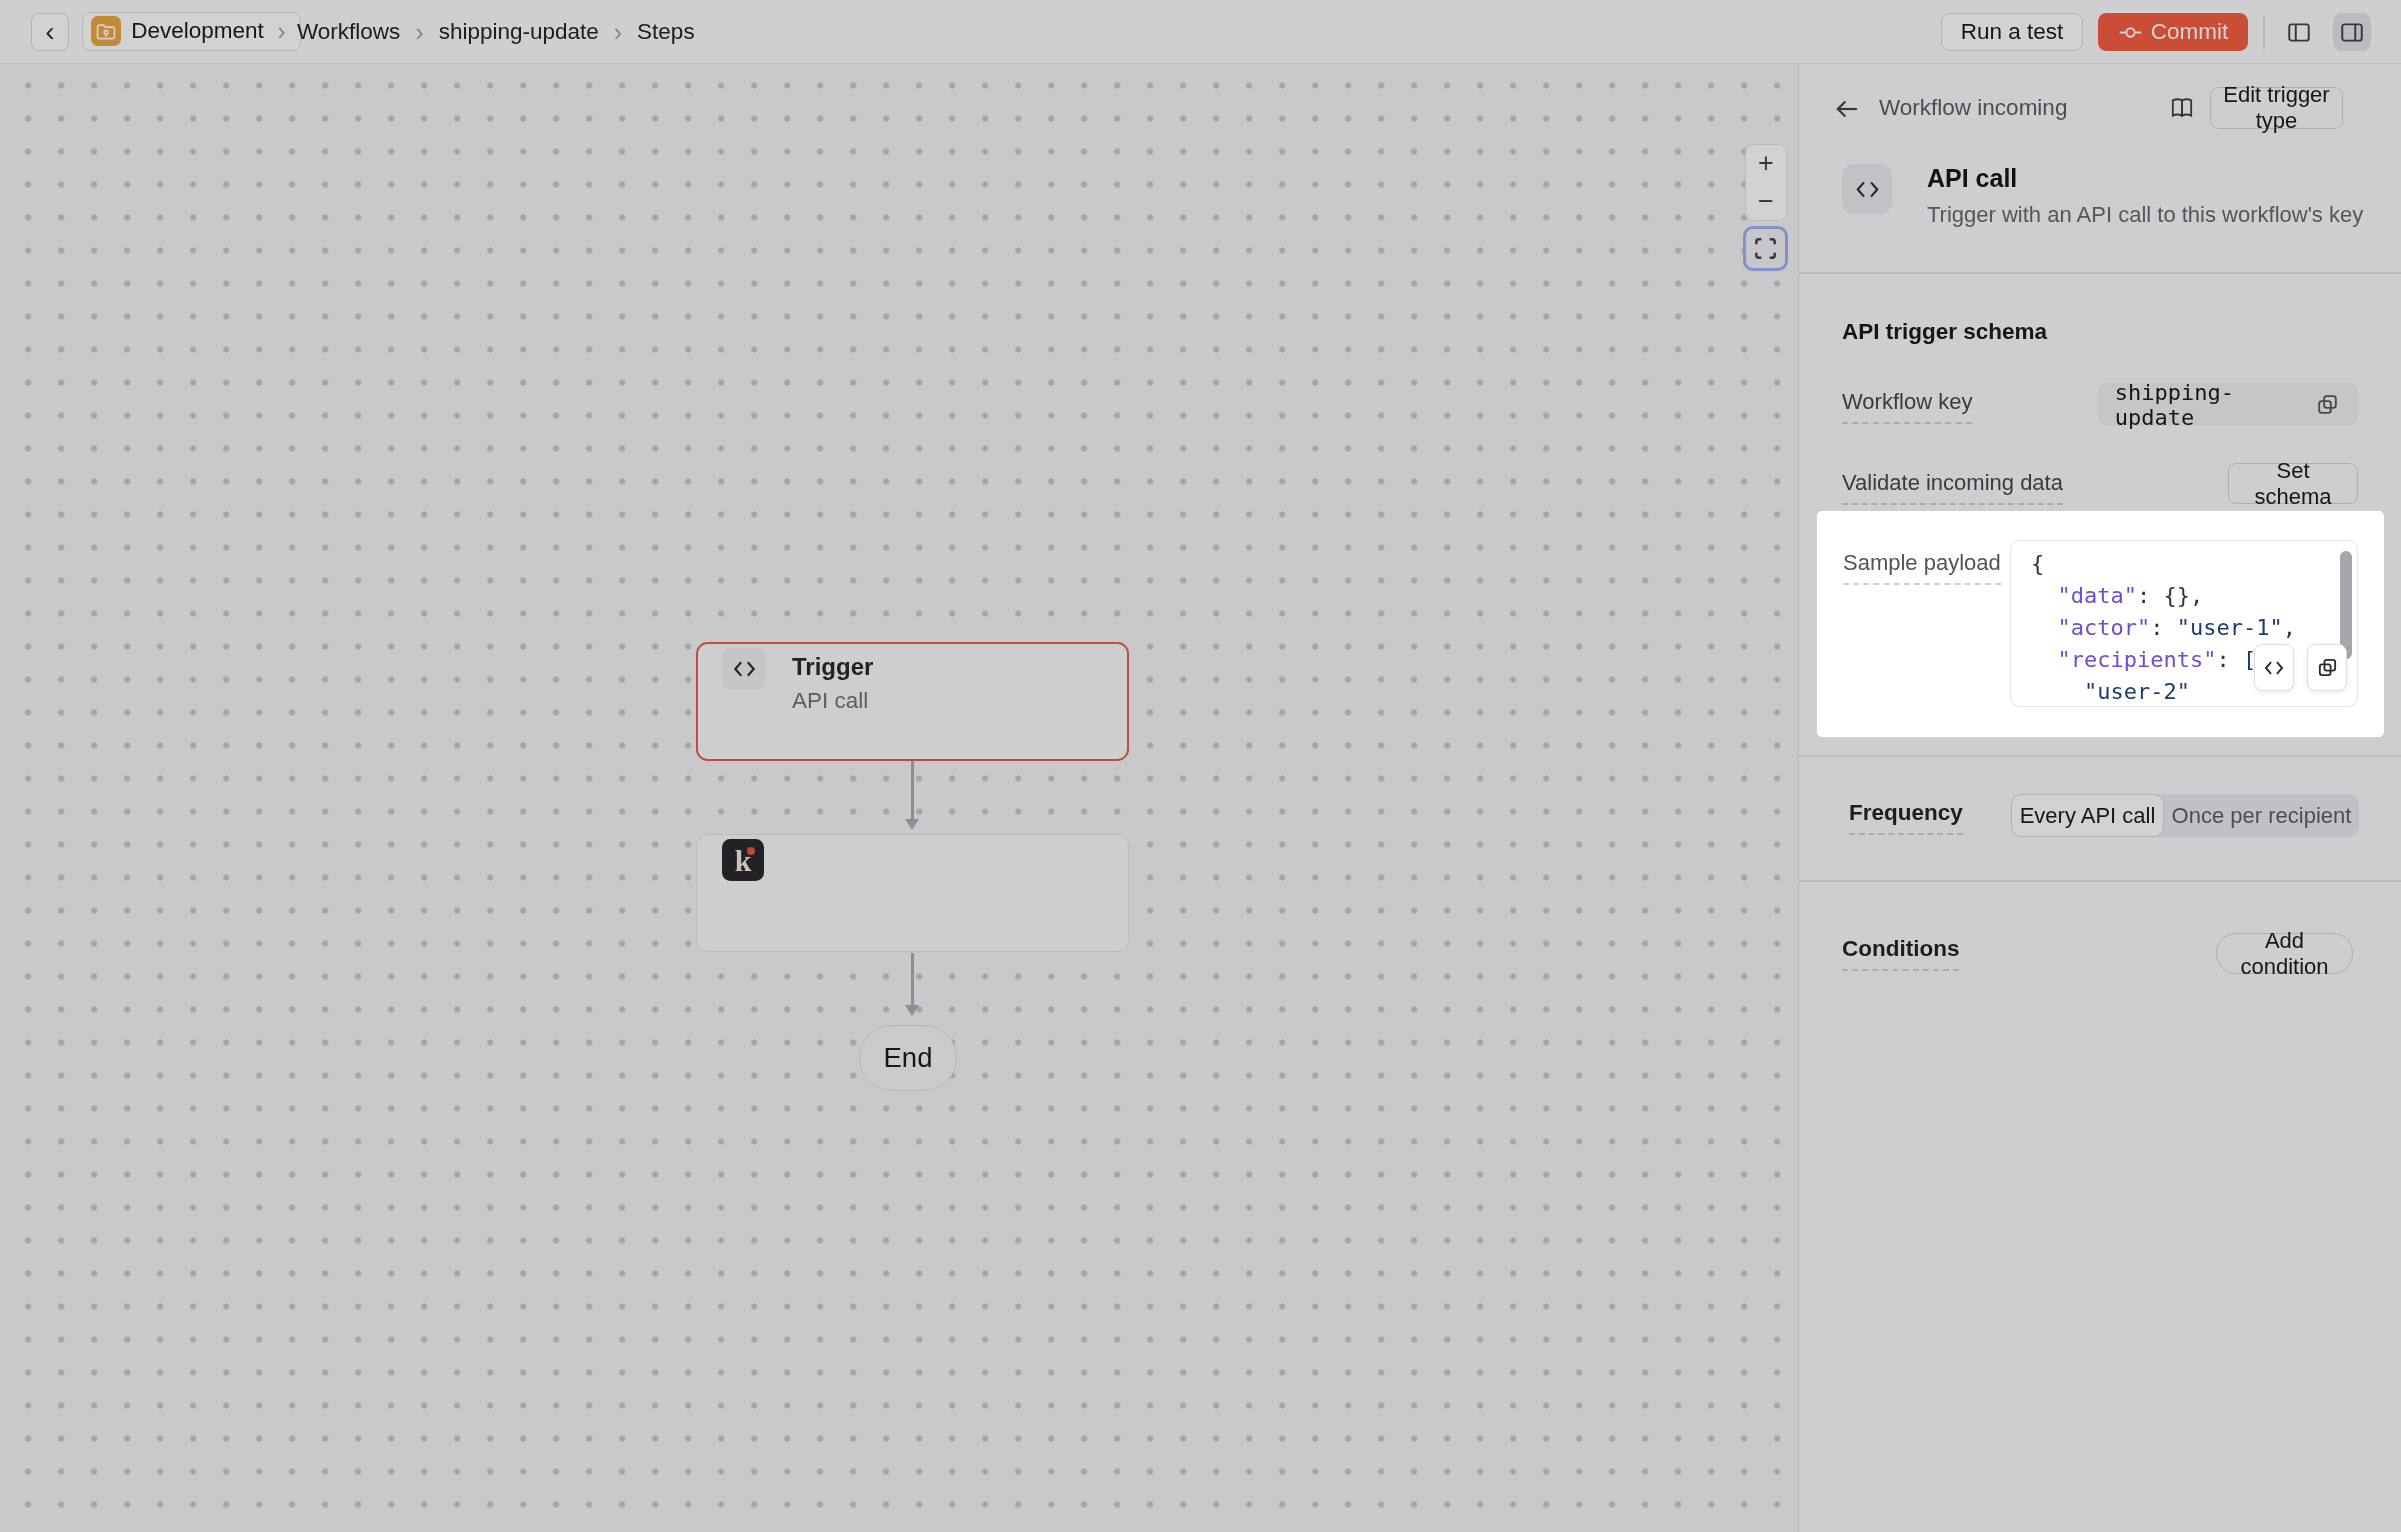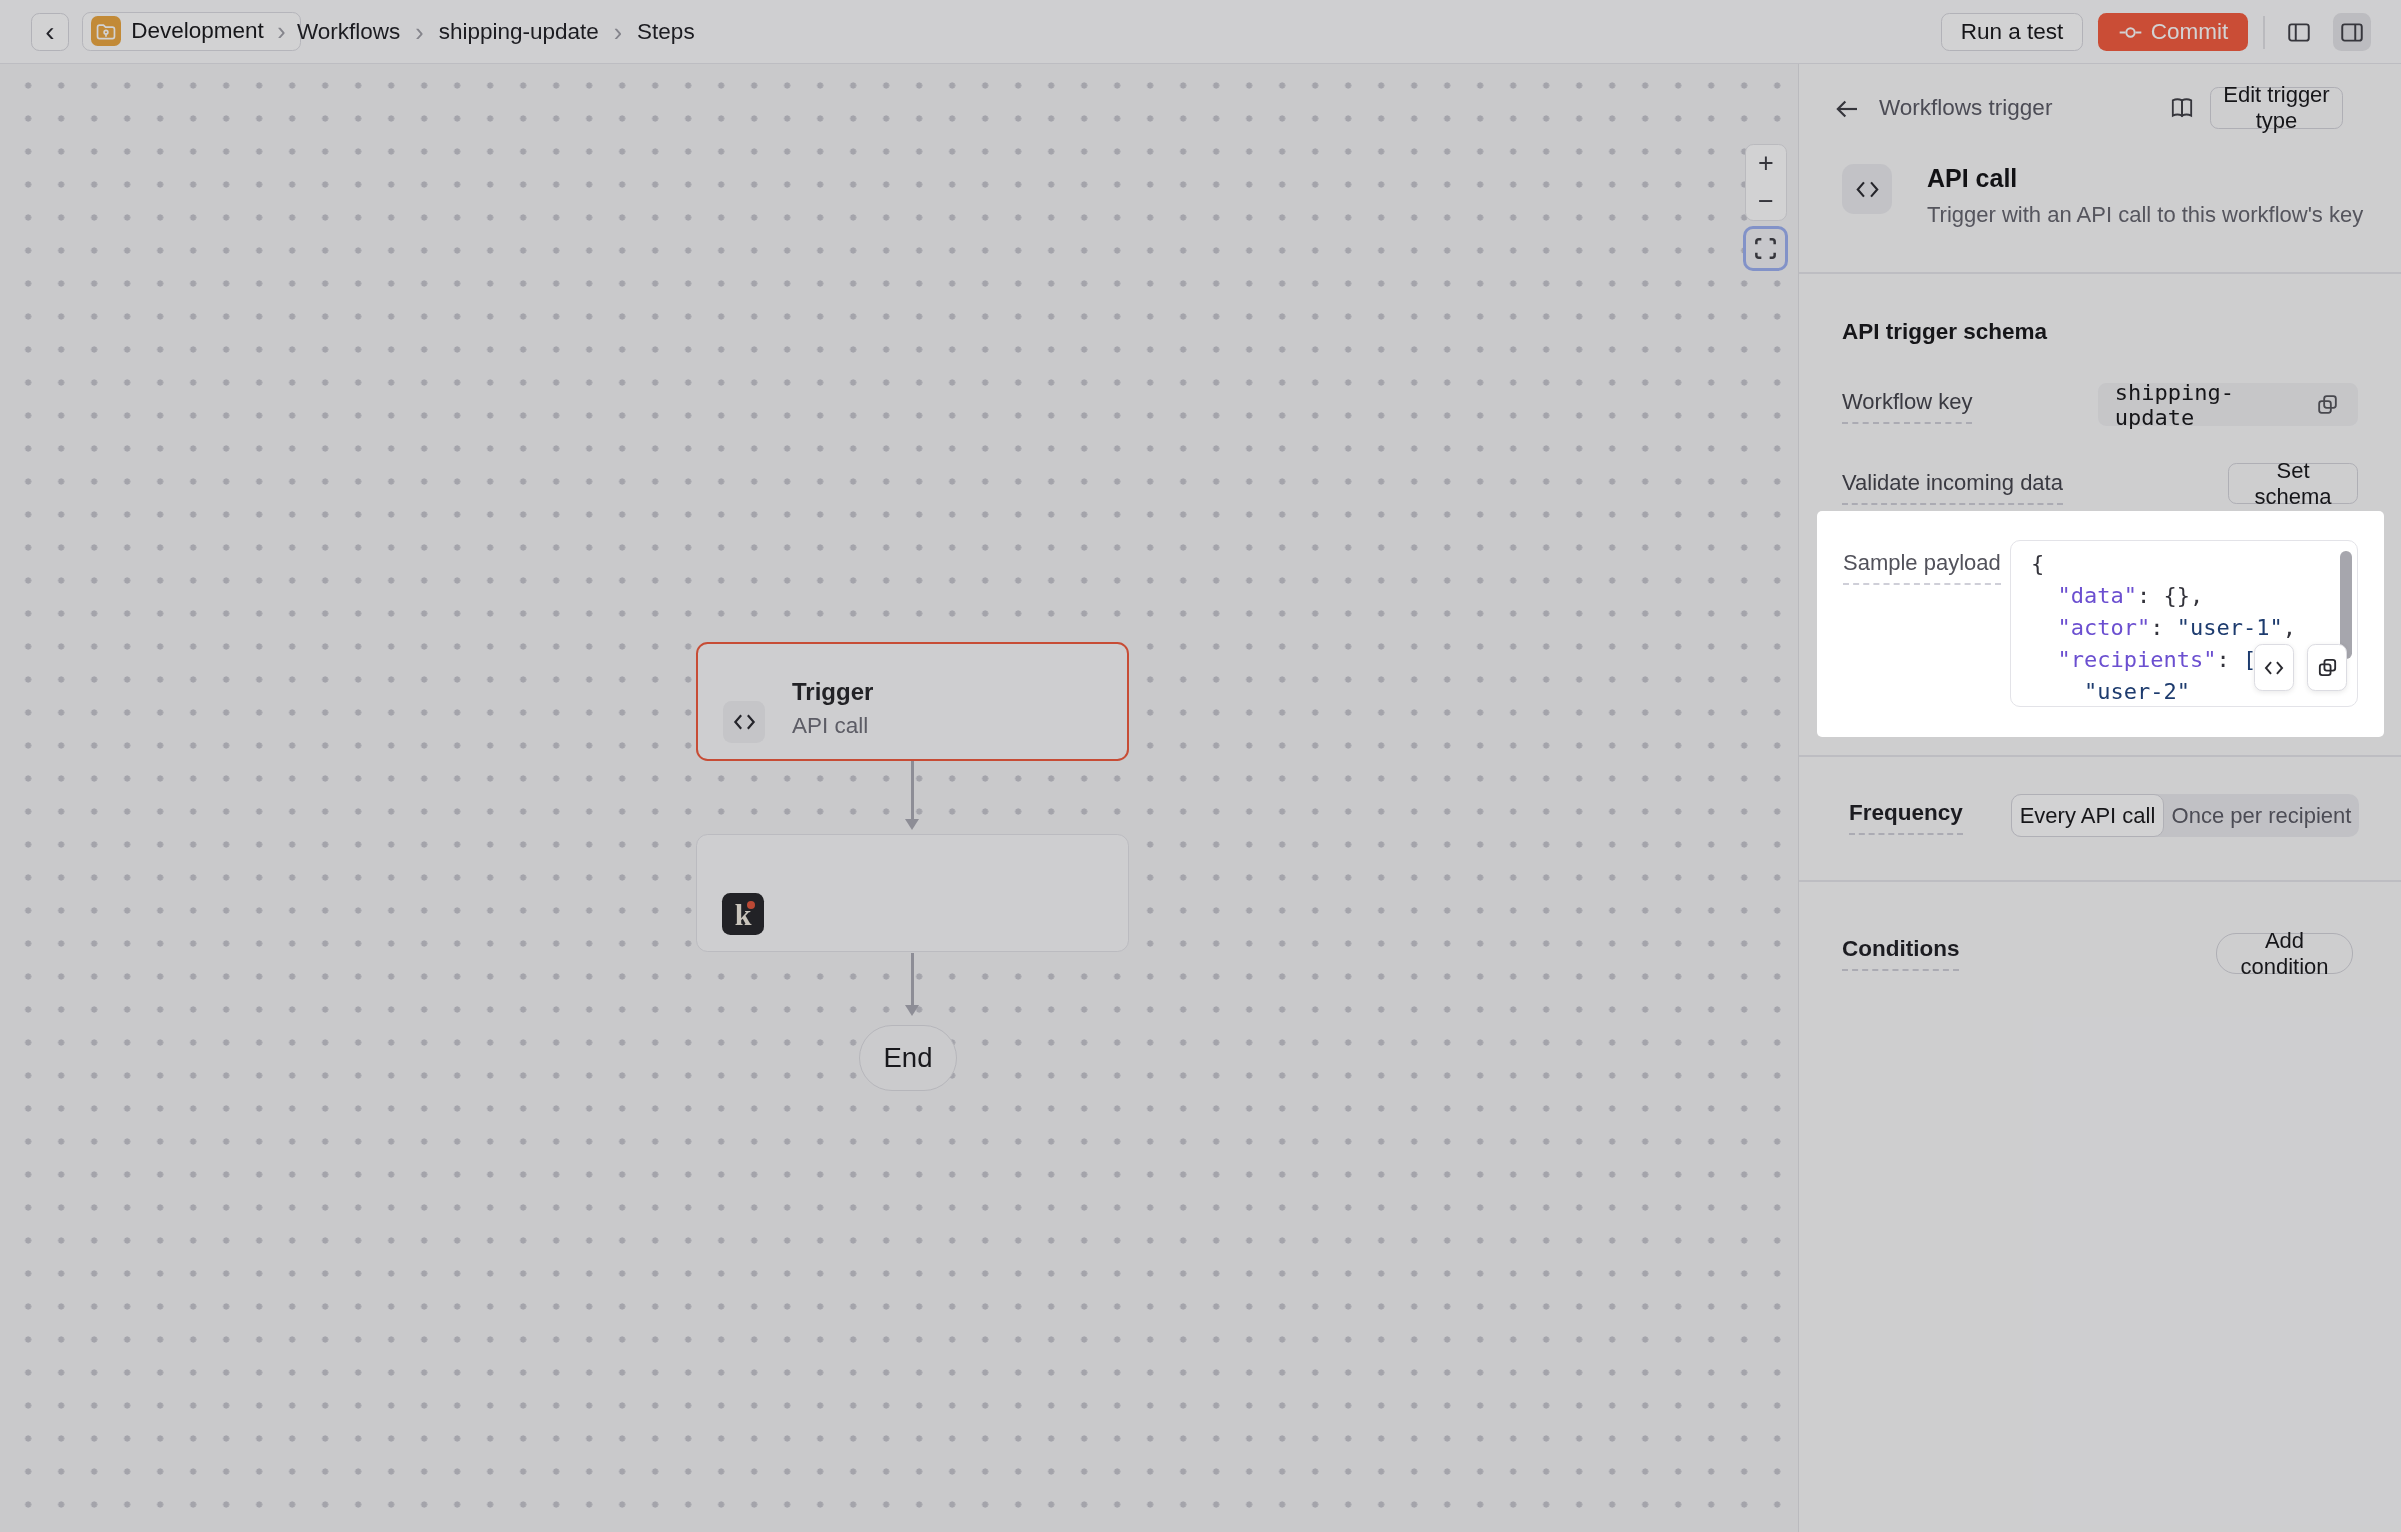--- a/index.html
+++ b/index.html
@@ -22,21 +22,21 @@
   .vdivider{width:1.7px;height:33px;background:#E2E2E6;}
   .paneltoggle{width:38px;height:38px;border:none;background:transparent;border-radius:8.3px;display:flex;align-items:center;justify-content:center;cursor:pointer;}
   .paneltoggle.active{background:#E4E4E8;}
   
   .canvas{position:absolute;left:0;top:64px;width:1799px;height:1468px;background-color:#F4F4F6;border-right:1.7px solid #E2E2E6;box-sizing:border-box;
     background-image:radial-gradient(circle,#C7C7CE 2.9px,transparent 3.3px);background-size:33px 33px;background-position:11.7px 5px;}
   .zoomstack{position:absolute;left:1745px;top:80px;width:42px;}
   .zoompill{box-sizing:border-box;width:42px;height:77px;background:#FFF;border:1.7px solid #E2E2E6;border-radius:8.3px;display:flex;flex-direction:column;align-items:center;justify-content:space-around;}
   .zoombtn{font-size:27px;color:#3F3F46;line-height:1;cursor:pointer;background:none;border:none;}
   .fitbtn{box-sizing:border-box;margin-top:5px;width:45px;height:45px;margin-left:-1.7px;background:#F2F2F5;border:3.3px solid #9DB1F2;border-radius:10px;display:flex;align-items:center;justify-content:center;cursor:pointer;}
-  .node{position:absolute;left:696px;width:433px;box-sizing:border-box;background:#FBFBFC;border-radius:11.7px;display:flex;align-items:flex-end;padding:16px 25px;gap:27px;cursor:pointer;}
+  .node{position:absolute;left:696px;width:433px;box-sizing:border-box;background:#FBFBFC;border-radius:11.7px;display:flex;align-items:flex-start;padding:4px 25px;gap:27px;cursor:pointer;}
   .node-trigger{top:578px;height:119px;border:2.5px solid #F25B3D;}
   .node-inapp{top:770px;height:118px;border:1.7px solid #E3E3E8;}
   .nodeicon{width:42px;height:42px;border-radius:8.3px;background:#EFEFF2;display:flex;align-items:center;justify-content:center;flex:0 0 auto;}
   .nodetitle{font-size:24px;font-weight:600;color:#27272A;line-height:1.55;}
   .nodesub{font-size:22.5px;color:#6E6E78;line-height:1.45;}
   .klogo{width:42px;height:42px;border-radius:8.3px;background:#27272A;position:relative;display:flex;align-items:center;justify-content:center;flex:0 0 auto;}
   .klogo span{color:#F4EEE2;font-size:30px;font-weight:bold;font-family:"Liberation Serif",serif;line-height:1;margin-top:1.7px;}
   .kdot{position:absolute;right:9.2px;top:7.5px;width:8.3px;height:8.3px;border-radius:50%;background:#E4573D;}
   .edge{position:absolute;width:2.5px;background:#ABABB4;}
   .arrowhead{position:absolute;width:0;height:0;border-left:7.5px solid transparent;border-right:7.5px solid transparent;border-top:11.7px solid #ABABB4;}
@@ -191,21 +191,21 @@
 
   </div>
 
   <div class="panel">
     <div class="phead-back">
       <svg width="30" height="30" viewBox="0 0 36 36" fill="none" stroke="#3F3F46" stroke-width="2.6">
         <line x1="30" y1="18" x2="7" y2="18"></line>
           <polyline points="16,9 7,18 16,27"></polyline>
       </svg>
     </div>
-    <div class="phead-title">Workflows trigger</div>
+    <div class="phead-title">Workflow incoming</div>
     <button class="bookbtn">
       <svg width="28" height="28" viewBox="0 0 34 34" fill="none" stroke="#3F3F46" stroke-width="2.4">
         <path d="M5 7 c4-2 8-2 12 0 v20 c-4-2-8-2-12 0 z"></path>
         <path d="M17 7 c4-2 8-2 12 0 v20 c-4-2-8-2-12 0 z"></path>
       </svg>
     </button>
     <button class="editbtn">Edit trigger type</button>
 
     <div class="apiicon">
       <svg width="27" height="23" viewBox="0 0 30 26" fill="none" stroke="#2A2A30" stroke-width="2.4">

